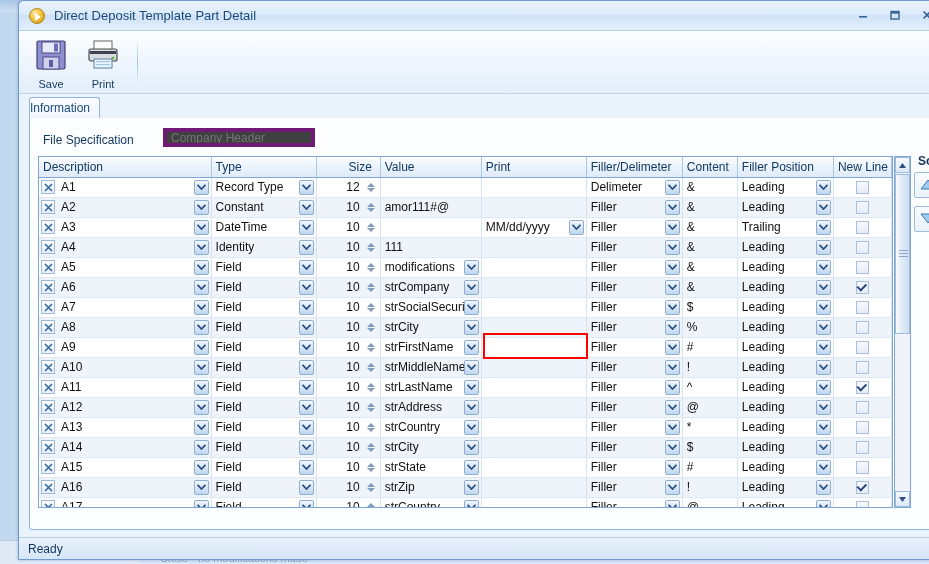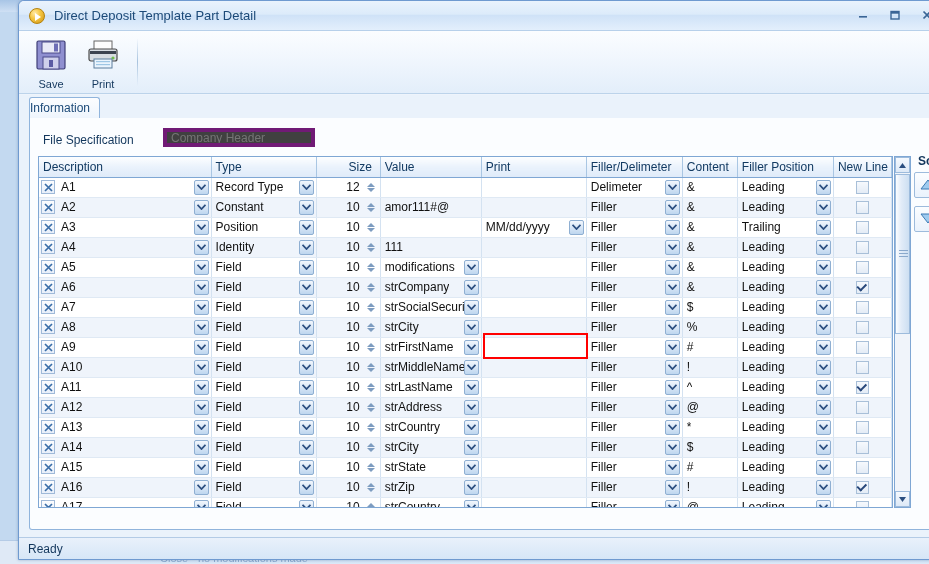--- a/index.html
+++ b/index.html
@@ -518,21 +518,21 @@
                       <span class="txt">A3</span>
                       <span class="combo">
                         <svg width="9" height="6" viewBox="0 0 9 6">
                           <path d="M0.5 0.8 L4.5 5 L8.5 0.8" fill="none" stroke="#2c4f80" stroke-width="1.8"></path>
                         </svg>
                       </span>
                     </div>
                   </td>
                   <td>
                     <div class="cell">
-                      <span class="txt">Position</span>
+                      <span class="txt">DateTime</span>
                       <span class="combo">
                         <svg width="9" height="6" viewBox="0 0 9 6">
                           <path d="M0.5 0.8 L4.5 5 L8.5 0.8" fill="none" stroke="#2c4f80" stroke-width="1.8"></path>
                         </svg>
                       </span>
                     </div>
                   </td>
                   <td>
                     <div class="cell">
                       <span class="txt right">10</span>

